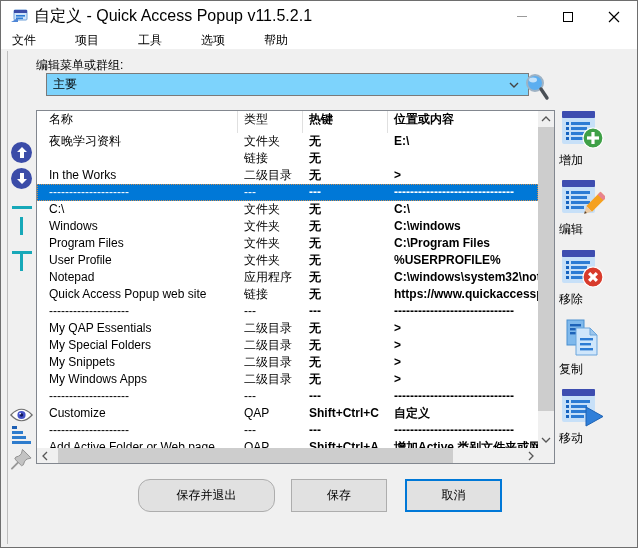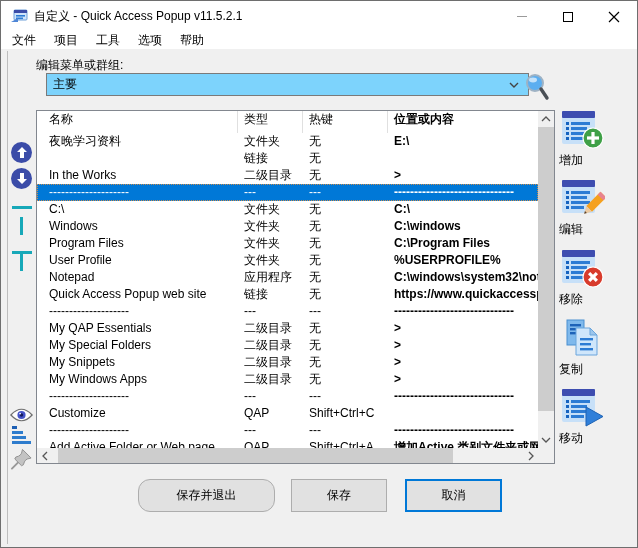--- a/index.html
+++ b/index.html
@@ -6,29 +6,29 @@
   html,body { width: 638px; height: 548px; }
   body { font-family: "Liberation Sans", "DejaVu Sans", sans-serif; font-size: 12px; color:#000; }
 
   .window { position: relative; width: 638px; height: 548px; background:#f0f0f0;
             border: 1px solid #6e6e6e; overflow: hidden; }
 
   
   .titlebar { position:absolute; top:0; left:0; right:0; height:31px; background:#fff;
               display:flex; align-items:center; }
   .app-icon { margin:0 6px 0 9px; width:18px; height:15px; flex:0 0 auto; }
-  .title-text { font-size:12px; white-space:nowrap; }
+  .title-text { font-size:16px; white-space:nowrap; }
   .tb-controls { position:absolute; right:0; top:0; height:31px; display:flex; }
   .tb-btn { width:46px; height:31px; display:flex; align-items:center; justify-content:center; }
   .min-glyph { width:10px; height:1px; background:#9a9a9a; }
   .max-glyph { width:10px; height:10px; border:1px solid #000; }
 
   
   .menubar { position:absolute; top:31px; left:0; right:0; height:17px; background:#fff;
-             display:flex; align-items:center; padding-left:2px; }
+             display:flex; align-items:center; padding-left:2px;gap:21px; }
   .menu-item { padding:1px 9px; white-space:nowrap; }
 
   
   .combo-label { position:absolute; left:35px; top:56px; }
   .combo { position:absolute; left:45px; top:72px; width:483px; height:23px; background:#7dd3fc;
            border:1px solid #7a7a7a; display:flex; align-items:center; padding-left:6px; }
   .combo .chev { position:absolute; right:8px; top:7px; }
   .search-btn { position:absolute; left:522px; top:71px; width:28px; height:30px; }
 
   
@@ -46,21 +46,21 @@
   .table { position:absolute; left:35px; top:109px; width:519px; height:354px;
            background:#fff; border:1px solid #82878f; }
   .thead { position:absolute; left:0; top:0; right:16px; height:22px; display:flex; background:#fff; }
   .th { line-height:22px; white-space:nowrap; overflow:hidden; border-right:1px solid #e0e0e0; }
   .th:last-child { border-right:none; }
   .rows { position:absolute; left:0; top:22px; right:16px; bottom:15px; overflow:hidden; }
   .row { height:17px; display:flex; white-space:nowrap; }
   .row.selected { background:#0078d7; color:#fff; outline:1px dotted #c98c4e; outline-offset:-1px; }
   .c-name { width:201px; padding-left:12px; overflow:hidden; flex:0 0 auto; }
   .c-type { width:65px;  padding-left:6px;  overflow:hidden; flex:0 0 auto; }
-  .c-hot  { width:85px;  padding-left:6px;  overflow:hidden; flex:0 0 auto; }
+  .c-hot  { width:85px;  padding-left:6px;  overflow:hidden; flex:0 0 auto;font-weight:bold; }
   .c-loc  { flex:1 1 auto; padding-left:6px; overflow:hidden;font-weight:bold; }
   .cell { line-height:17px; }
 
   
   .vscroll { position:absolute; top:0; right:0; bottom:15px; width:16px; background:#f0f0f0; }
   .vthumb { position:absolute; left:0; top:16px; width:16px; height:284px; background:#cdcdcd; }
   .varrow { position:absolute; left:0; width:16px; height:16px; display:flex; align-items:center; justify-content:center; }
   .hscroll { position:absolute; left:0; right:16px; bottom:0; height:15px; background:#f0f0f0; }
   .hthumb { position:absolute; top:0; left:21px; width:395px; height:15px; background:#cdcdcd; }
   .harrow { position:absolute; top:0; width:15px; height:15px; display:flex; align-items:center; justify-content:center; }
@@ -278,20 +278,21 @@
         <div class="row">
       <div class="cell c-name">--------------------</div>
       <div class="cell c-type">---</div>
       <div class="cell c-hot">---</div>
       <div class="cell c-loc">------------------------------</div>
     </div>
         <div class="row">
       <div class="cell c-name">Customize</div>
       <div class="cell c-type">QAP</div>
       <div class="cell c-hot">Shift+Ctrl+C</div>
+      <div class="cell c-loc">自定义</div>
     </div>
         <div class="row">
       <div class="cell c-name">--------------------</div>
       <div class="cell c-type">---</div>
       <div class="cell c-hot">---</div>
       <div class="cell c-loc">------------------------------</div>
     </div>
         <div class="row">
       <div class="cell c-name">Add Active Folder or Web page</div>
       <div class="cell c-type">QAP</div>

